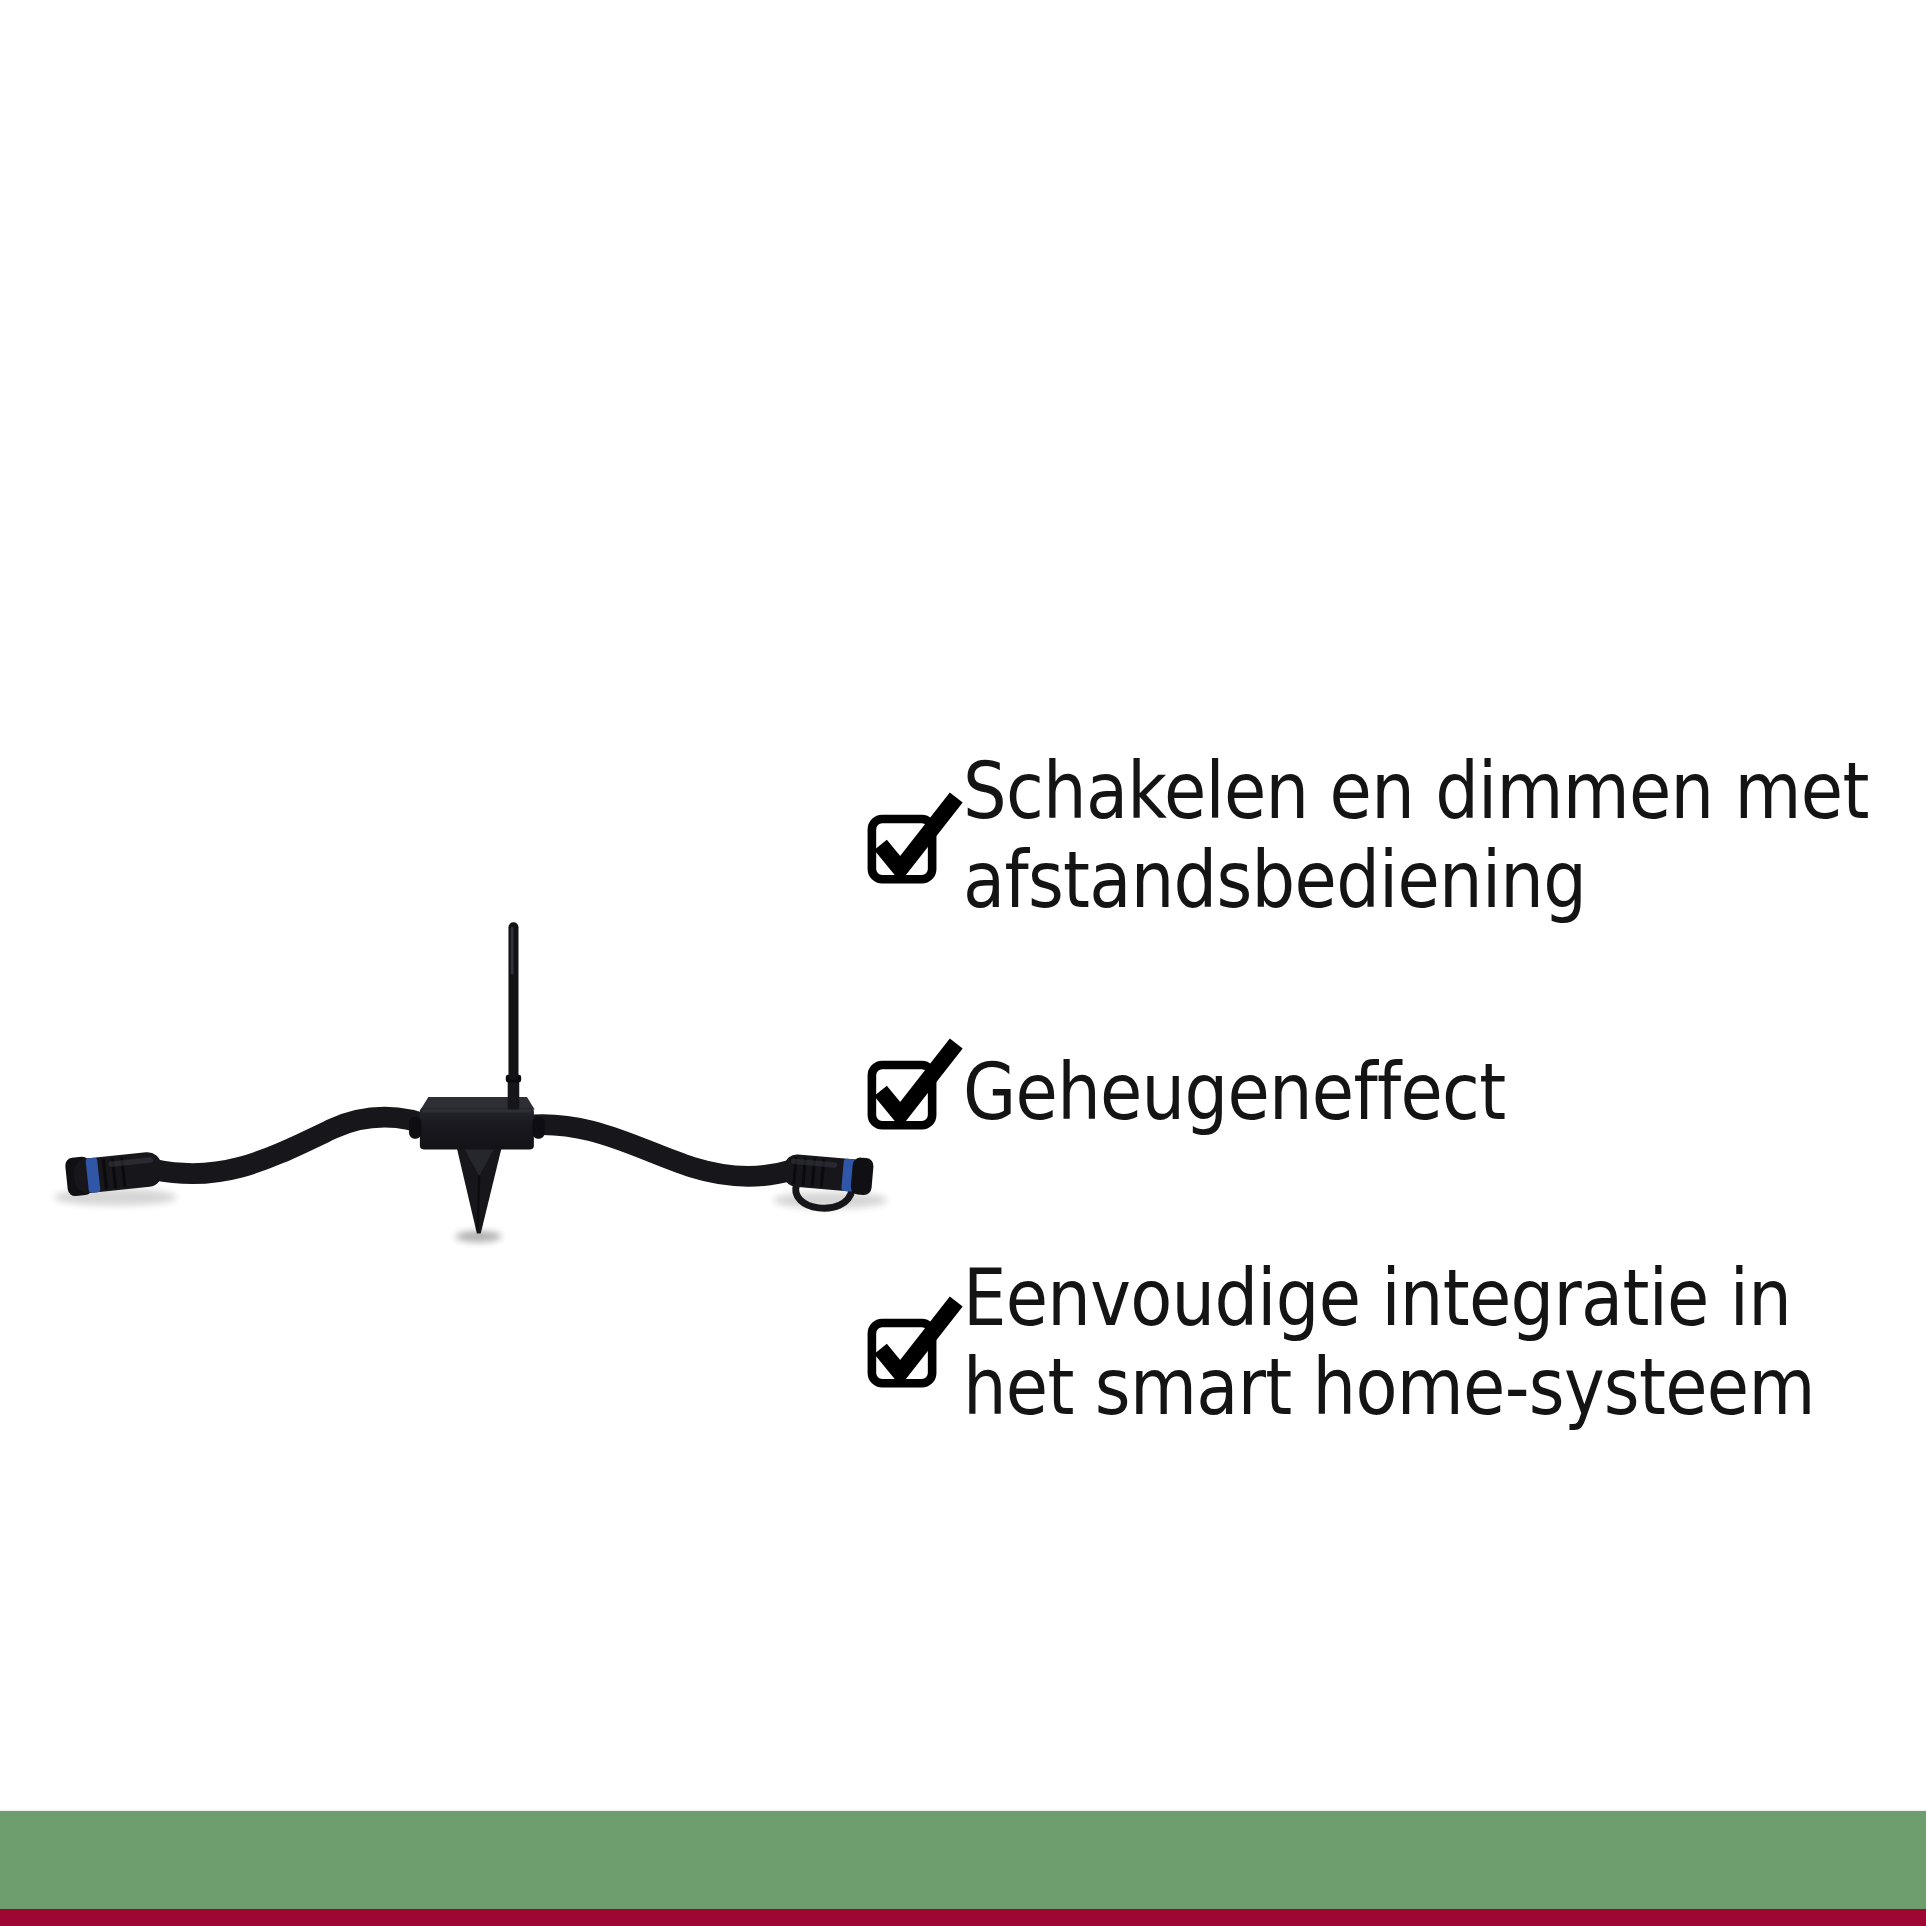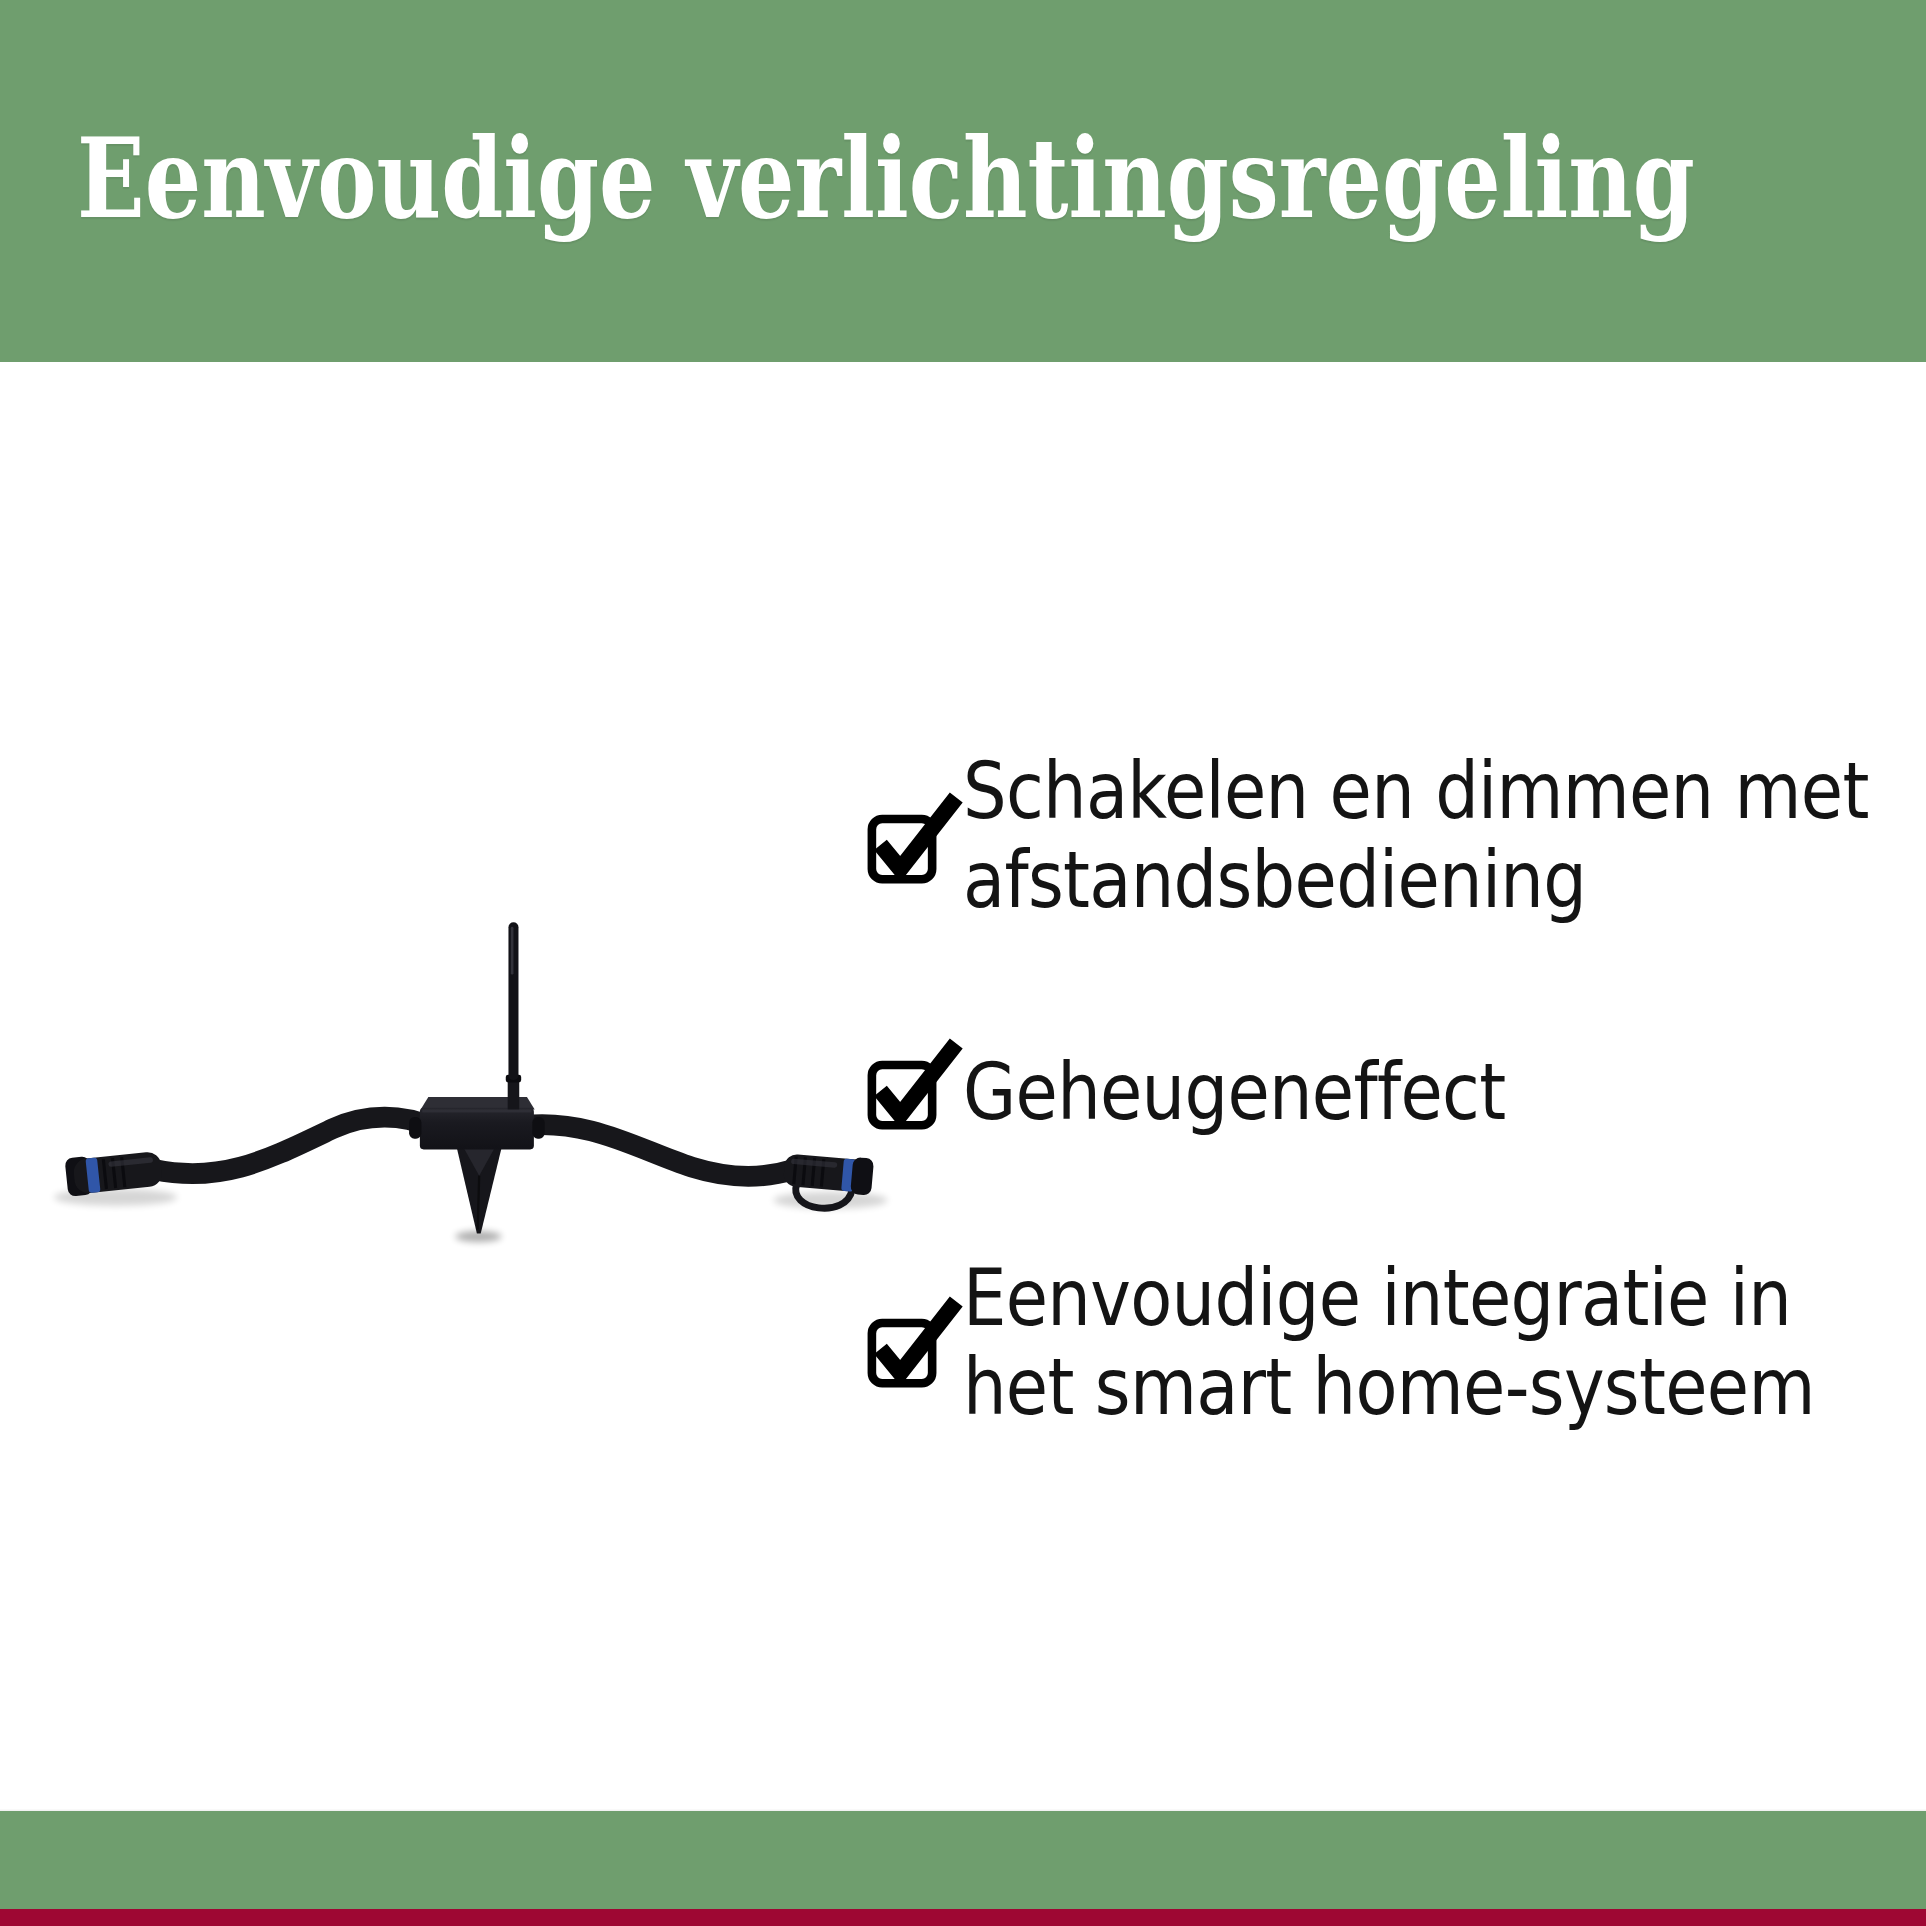--- a/index.html
+++ b/index.html
@@ -61,23 +61,20 @@
   .brand-red-bar{
     position:absolute;left:0;top:1909px;width:1926px;height:17.7px;
     background:var(--brand-red,#9e0733);
   }
 </style>
 </head>
 <body>
 
 <div class="canvas">
 
-  <div class="header-band">
-    <div class="page-title">Eenvoudige verlichtingsregeling</div>
-  </div>
 
   <svg class="product-svg" viewBox="0 0 2500 2500" role="img" aria-label="smart-home-receiver-with-antenna-ground-spike-and-two-plug-and-shine-cables">
     <defs>
       <filter id="soft" x="-60%" y="-60%" width="220%" height="220%">
         <feGaussianBlur stdDeviation="5"></feGaussianBlur>
       </filter>
       <linearGradient id="boxgrad" x1="0" y1="0" x2="0" y2="1">
         <stop offset="0" stop-color="#26262d"></stop>
         <stop offset="0.35" stop-color="#1a1a20"></stop>
         <stop offset="1" stop-color="#121217"></stop>

